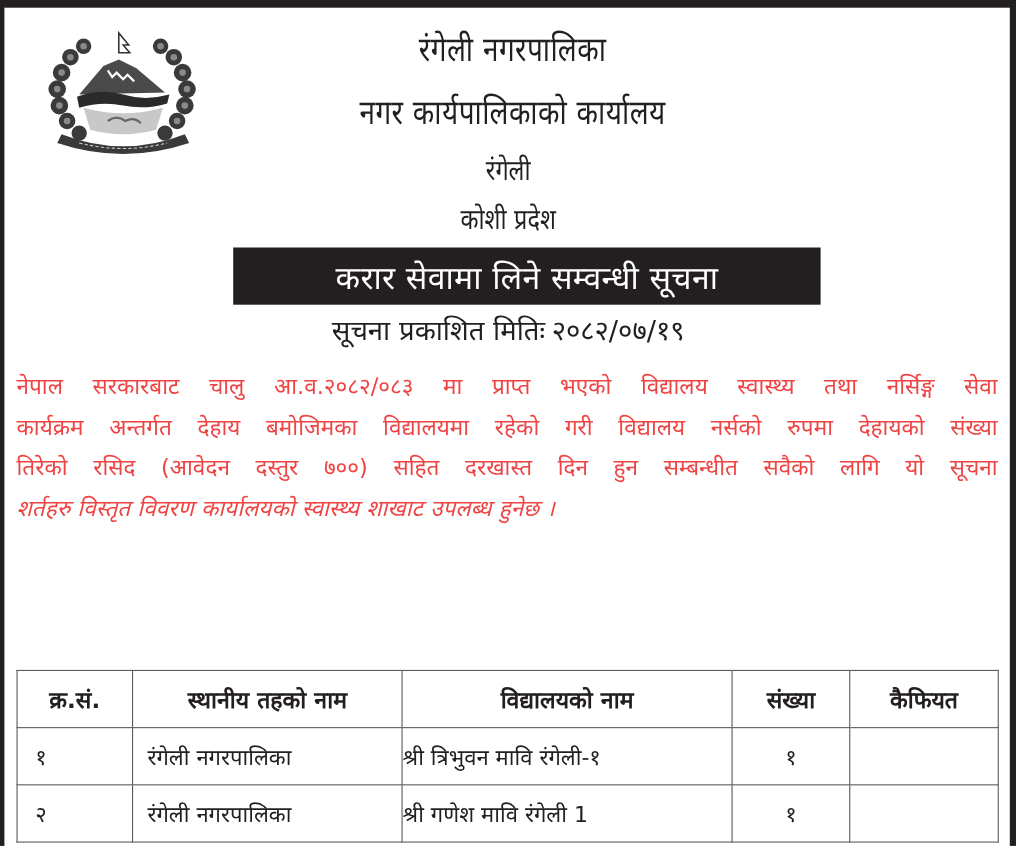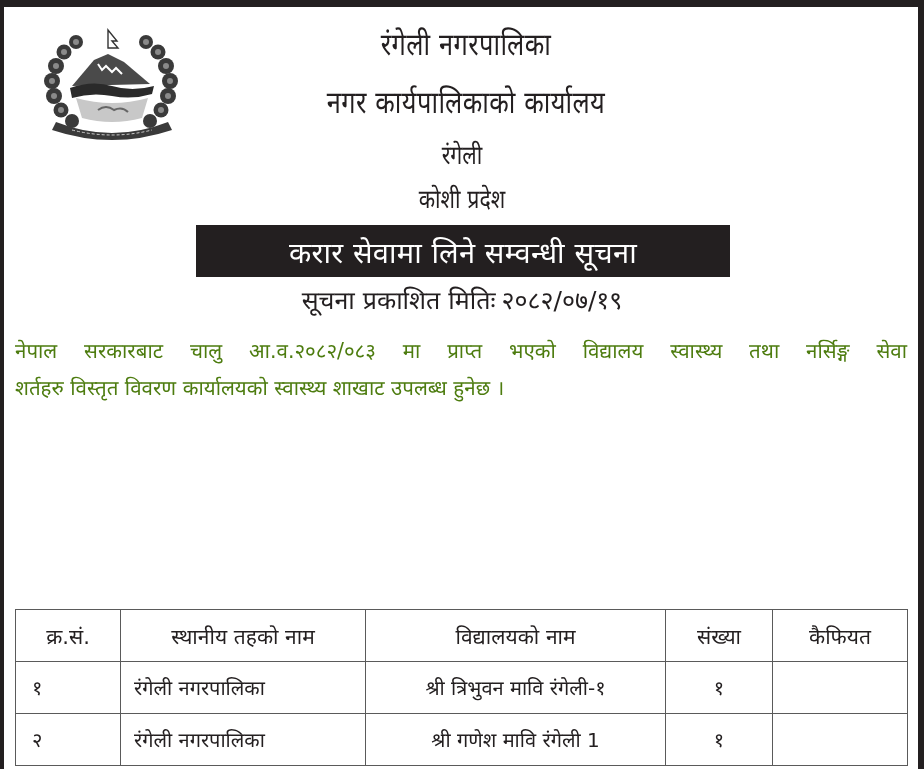--- a/index.html
+++ b/index.html
@@ -53,21 +53,21 @@
       font-weight: normal;
       transform: scaleX(0.82);
       transform-origin: center;
     }
     .hdr-1 { left: 4px; }
     .hdr-2 { left: 4px; }
 
     
     .banner {
       position: absolute;
-      left: 196px; top: 225px;
+      left: 212px; top: 225px;
       width: 534px; height: 52px;
       background: #231f20;
       color: #ffffff;
       display: flex; align-items: center; justify-content: center;
       font-size: 29px;
       white-space: nowrap;
       letter-spacing: 0.3px;
     }
 
     
@@ -86,25 +86,26 @@
       left: 15px; top: 333px;
       width: 892px;
     }
     .para-line {
       height: 37px;
       line-height: 37px;
       font-size: 20.5px;
       white-space: nowrap;
       text-align: justify;
       text-align-last: justify;
-      color: #4d7c0f;
+      color: #ef4444;
     }
     .para-line.last {
       text-align: center;
       text-align-last: left;
+      font-style: italic;
     }
 
     
     .notice-table {
       position: absolute;
       left: 15px; top: 609px;
       width: 892px;
       border-collapse: collapse;
       table-layout: fixed;
     }
@@ -113,25 +114,25 @@
       height: 52px;
       font-size: 20px;
       color: #231f20;
       white-space: nowrap;
       overflow: hidden;
       font-weight: normal;
     }
     .notice-table th {
       text-align: center;
       font-size: 21px;
-      font-weight: normal;
+      font-weight: bold;
     }
     .notice-table td.c-sn { text-align: left; padding-left: 16px; }
     .notice-table td.c-local { text-align: left; padding-left: 13px; }
-    .notice-table td.c-school { text-align: center; }
+    .notice-table td.c-school { }
     .notice-table td.c-count { text-align: center; }
     .notice-table td.c-remark { text-align: center; }
 
     .col-sn { width: 105px; }
     .col-local { width: 245px; }
     .col-school { width: 300px; }
     .col-count { width: 107px; }
     .col-remark { width: 135px; }
   </style>
 </head>
@@ -202,20 +203,22 @@
 <div class="banner">
   <span>करार सेवामा लिने सम्वन्धी सूचना</span>
 </div>
 
 <div class="date-line">
   <span>सूचना प्रकाशित मितिः</span><span class="date-value">२०८२/०७/१९</span>
 </div>
 
 <div class="para">
   <div class="para-line">नेपाल सरकारबाट चालु आ.व.२०८२/०८३ मा प्राप्त भएको विद्यालय स्वास्थ्य तथा नर्सिङ्ग सेवा</div>
+  <div class="para-line">कार्यक्रम अन्तर्गत देहाय बमोजिमका विद्यालयमा रहेको गरी विद्यालय नर्सको रुपमा देहायको संख्या</div>
+  <div class="para-line">तिरेको रसिद (आवेदन दस्तुर ७००) सहित दरखास्त दिन हुन सम्बन्धीत सवैको लागि यो सूचना</div>
   <div class="para-line last">शर्तहरु विस्तृत विवरण कार्यालयको स्वास्थ्य शाखाट उपलब्ध हुनेछ ।</div>
 </div>
 
 <table class="notice-table">
   <colgroup>
     <col class="col-sn">
       <col class="col-local">
       <col class="col-school">
       <col class="col-count">
       <col class="col-remark">

